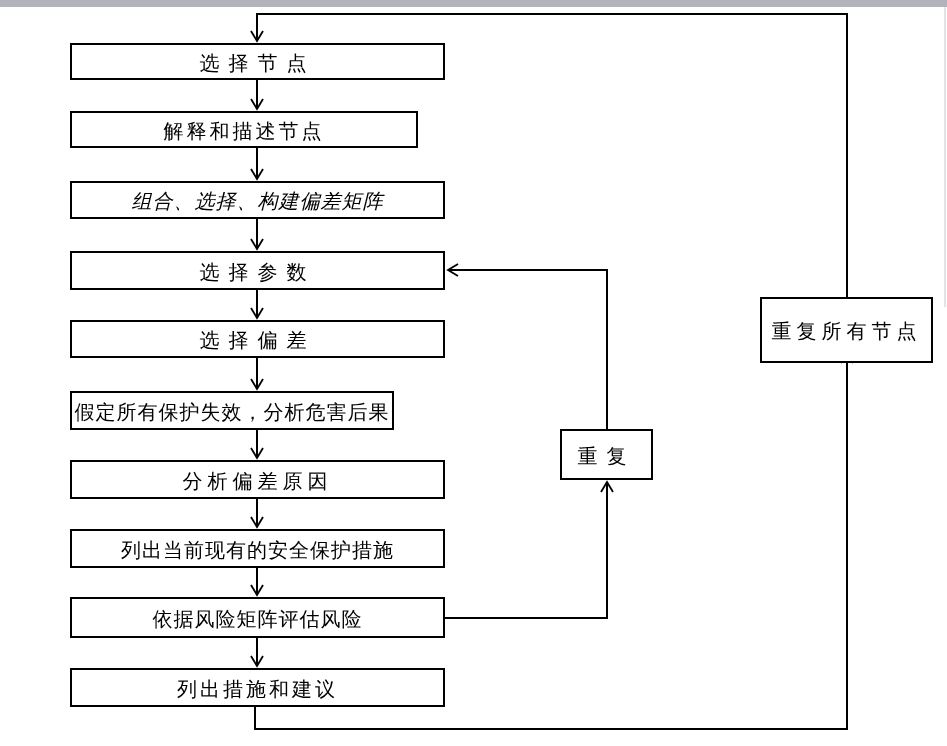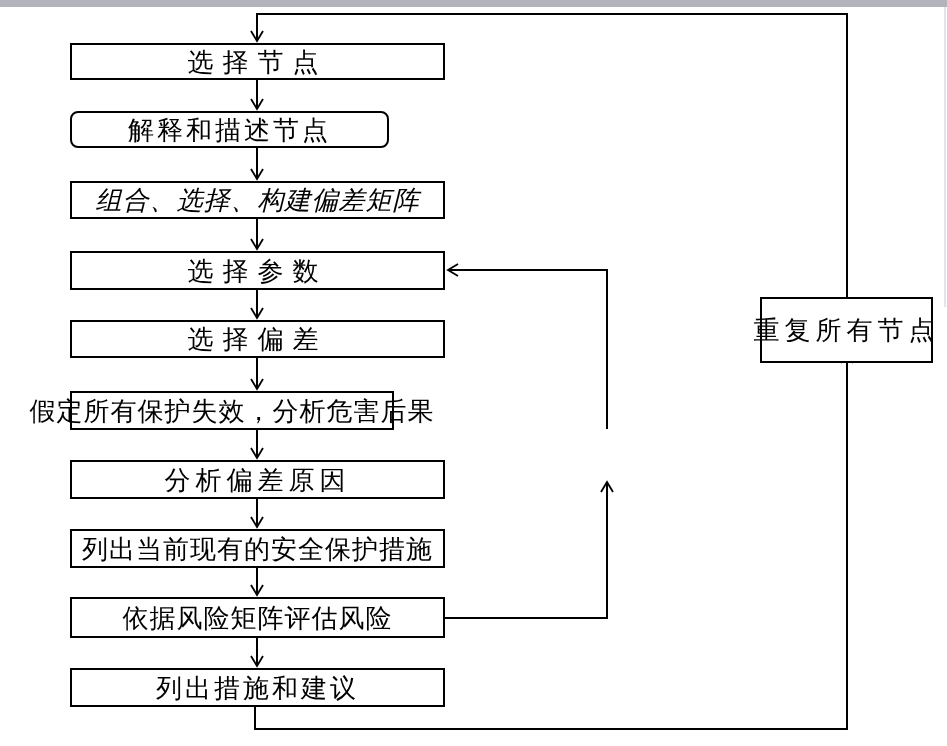--- a/index.html
+++ b/index.html
@@ -32,29 +32,29 @@
   .flow-box {
     position: absolute;
     border: 2px solid #000000;
     background: #ffffff;
     display: flex;
     align-items: center;
     justify-content: center;
     text-align: center;
   }
   .flow-label {
-    font-size: 26px;
+    font-size: 20px;
     color: #000000;
     white-space: nowrap;
     line-height: 1;
     padding-top: 2px;
   }
   
   .b1  { left: 70px;  top: 43px;  width: 375px; height: 37px; }
-  .b2  { left: 70px;  top: 111px; width: 319px; height: 37px; border-radius: 8px; }
+  .b2  { left: 70px;  top: 111px; width: 348px; height: 37px; }
   .b3  { left: 70px;  top: 181px; width: 375px; height: 38px; font-style: italic; }
   .b4  { left: 70px;  top: 251px; width: 375px; height: 39px; }
   .b5  { left: 70px;  top: 320px; width: 375px; height: 38px; }
   .b6  { left: 70px;  top: 391px; width: 324px; height: 39px; }
   .b7  { left: 70px;  top: 460px; width: 375px; height: 39px; }
   .b8  { left: 70px;  top: 529px; width: 375px; height: 39px; }
   .b9  { left: 70px;  top: 597px; width: 375px; height: 41px; }
   .b10 { left: 70px;  top: 668px; width: 375px; height: 39px; }
   
   .b-repeat     { left: 560px; top: 429px; width: 93px;  height: 51px; }
@@ -118,17 +118,20 @@
   <div class="flow-box b8">
     <span class="flow-label" style="letter-spacing: 1px;">列出当前现有的安全保护措施</span>
   </div>
   <div class="flow-box b9">
     <span class="flow-label" style="letter-spacing: 1px;">依据风险矩阵评估风险</span>
   </div>
   <div class="flow-box b10">
     <span class="flow-label" style="letter-spacing: 3px;">列出措施和建议</span>
   </div>
 
+  <div class="flow-box b-repeat">
+    <span class="flow-label" style="letter-spacing: 9px;">重复</span>
+  </div>
   <div class="flow-box b-repeat-all">
     <span class="flow-label" style="letter-spacing: 5px;">重复所有节点</span>
   </div>
 
 </div>
 
 </body></html>

